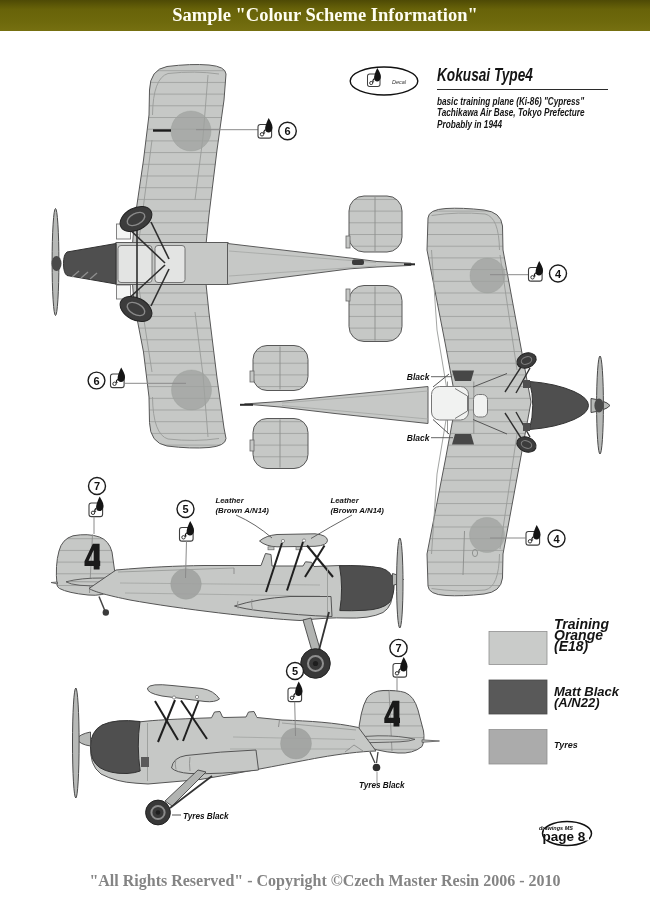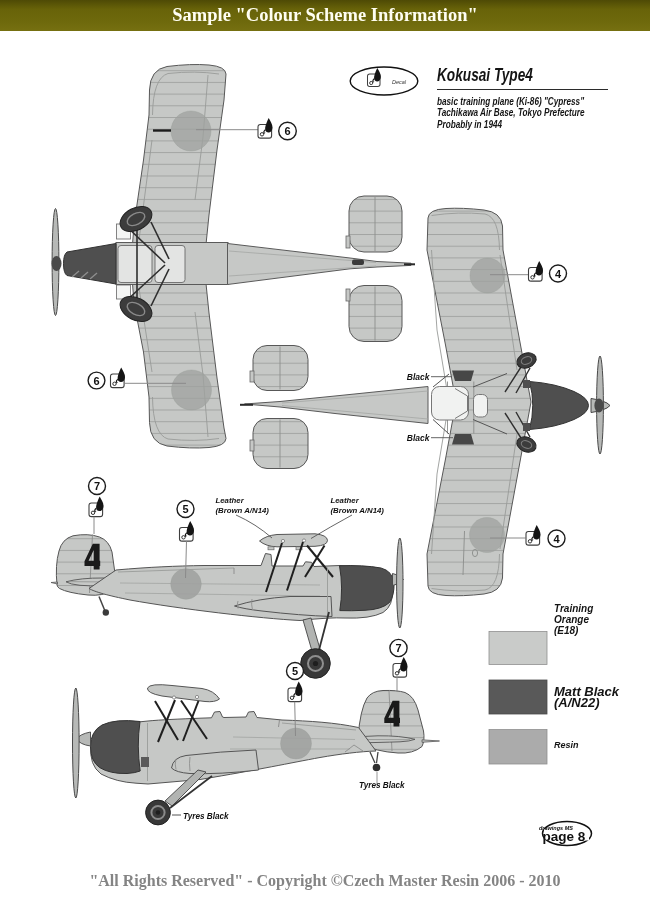--- a/index.html
+++ b/index.html
@@ -16,23 +16,23 @@
 </head>
 <body>
 <div id="topbar">
     <div class="t">Sample "Colour Scheme Information"</div>
   </div>
 
 <div class="hdr" style="left:437px;top:65px;font-size:17.5px;transform:scaleX(0.78);transform-origin:0 0;">Kokusai Type4</div>
 <div style="position:absolute;left:437px;top:88.5px;width:171px;height:1.3px;background:#2b2b2b;"></div>
 <div class="hdr" style="left:437px;top:95.5px;font-size:10.5px;line-height:11.8px;transform:scaleX(0.78);transform-origin:0 0;">basic training plane (Ki-86) "Cypress"<br>Tachikawa Air Base, Tokyo Prefecture<br>Probably in 1944</div>
 
-<div class="hdr" style="left:554px;top:603px;font-size:10px;line-height:11.2px;">Training<br>Orange<br>(E18)</div>
+<div class="hdr" style="left:554px;top:619px;font-size:14px;line-height:11.2px;">Training<br>Orange<br>(E18)</div>
 <div class="hdr" style="left:554px;top:686px;font-size:13px;line-height:11.2px;">Matt Black<br>(A/N22)</div>
-<div class="hdr" style="left:554px;top:739.5px;font-size:9px;">Resin</div>
+<div class="hdr" style="left:554px;top:739.5px;font-size:9px;">Tyres</div>
 
 <div id="footer">"All Rights Reserved" - Copyright ©Czech Master Resin 2006 - 2010</div>
 
 <svg id="art" width="650" height="920" viewBox="0 0 650 920" style="position:absolute;left:0;top:0;" fill="none" stroke="none">
 <defs>
 <pattern id="rib" width="8" height="11.7" patternUnits="userSpaceOnUse">
   <rect width="8" height="11.7" fill="#c6c8c6"></rect>
   <rect width="8" height="1" fill="#a3a5a3"></rect>
 </pattern>
 <g id="paint">

